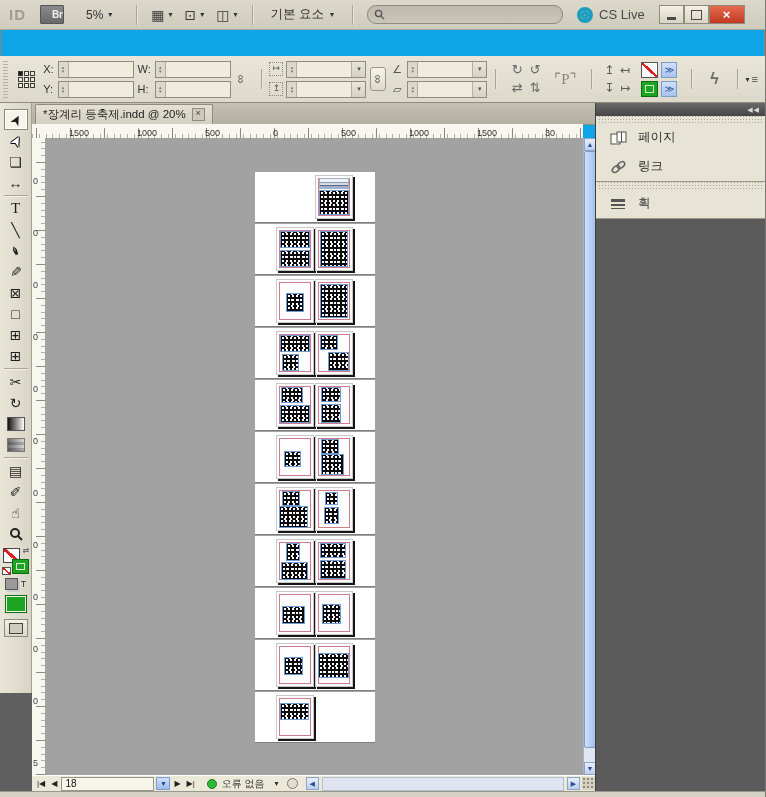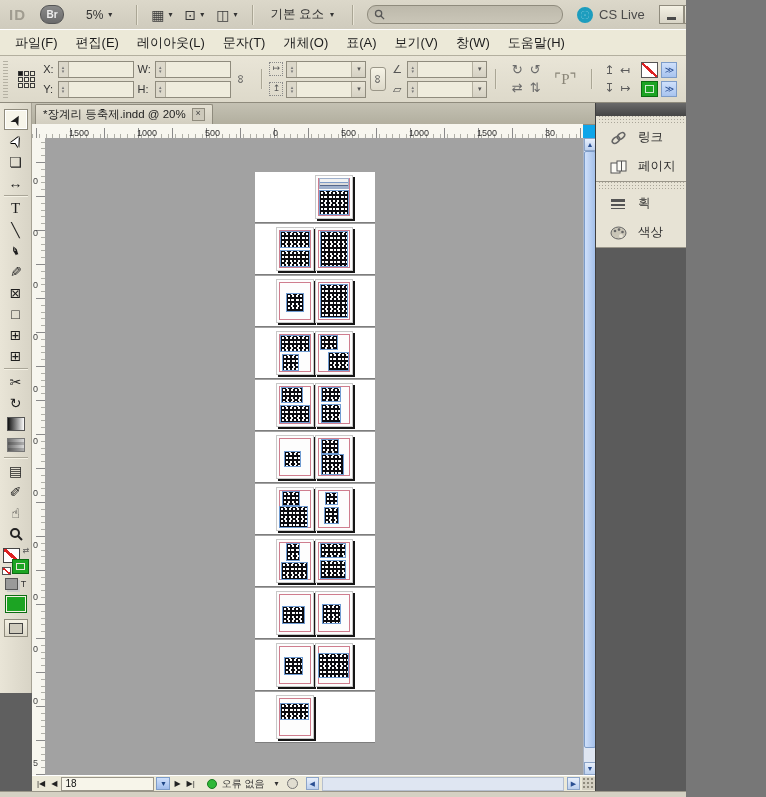--- a/index.html
+++ b/index.html
@@ -1,23 +1,23 @@
 <!DOCTYPE html>
 <html><head>
 <meta charset="utf-8">
 <style>
   html,body{margin:0;padding:0;background:#777;}
-  #window{position:relative;width:686px;height:797px;background:#0ea5e9;overflow:hidden;
+  #window{position:relative;width:765px;height:797px;background:#0ea5e9;overflow:hidden;
     font-family:"Liberation Sans","DejaVu Sans",sans-serif;box-shadow:inset 0 0 0 1px #8b8778;}
   
   #appbar{position:absolute;left:0;top:0;width:766px;height:29px;background:linear-gradient(#dcd8ca,#cfcbbd);
     border-bottom:1px solid #aba799;display:flex;align-items:center;}
   .id-logo{font-weight:bold;font-size:15px;color:#a09c90;margin:0 14px 0 9px;letter-spacing:1px;}
-  .br-btn{width:22px;height:17px;background:linear-gradient(#8a8a8a,#6a6a6a);border:1px solid #555;border-radius:9px;
-    color:#eee;font-size:10px;font-weight:bold;text-align:center;line-height:17px;margin-right:22px;}
+  .br-btn{width:22px;height:17px;background:linear-gradient(#8a8a8a,#6a6a6a);border:1px solid #555;border-radius:1px;
+    color:#eee;font-size:10px;font-weight:bold;text-align:right;line-height:17px;margin-right:22px;}
   .zoom-combo{display:flex;align-items:center;font-size:12px;color:#333;gap:5px;margin-right:16px;}
   .sep-v{width:1px;height:20px;background:#aaa695;box-shadow:1px 0 0 #e8e4d6;margin:0 8px;}
   .icon-drop{display:flex;align-items:center;gap:4px;margin:0 6px;font-size:13px;color:#3a3a3a;}
   .icon-drop .glyph{font-size:14px;}
   .caret{font-size:8px;color:#333;}
   .workspace-btn{display:flex;align-items:center;gap:6px;font-size:12.5px;color:#2f2f2f;margin:0 10px;}
   .searchbox{display:flex;align-items:center;width:182px;height:17px;background:linear-gradient(#bdb9ab,#cac6b8);
     border:1px solid #8f8b7d;border-radius:9px;margin:0 14px 0 6px;padding:0 6px;gap:4px;}
   .searchbox input{flex:1;border:none;background:transparent;font-size:11px;outline:none;color:#333;}
   .cslive{display:flex;gap:6px;font-size:13px;color:#4a4a4a;margin-right:14px;}
@@ -197,31 +197,20 @@
       <span class="winbtn min">
           <span></span>
         </span>
       <span class="winbtn max">
           <span></span>
         </span>
       <span class="winbtn close">×</span>
     </span>
   </div>
 
-  <div id="menubar">
-      <span class="menu-item">파일(F)</span>
-      <span class="menu-item">편집(E)</span>
-      <span class="menu-item">레이아웃(L)</span>
-      <span class="menu-item">문자(T)</span>
-      <span class="menu-item">개체(O)</span>
-      <span class="menu-item">표(A)</span>
-      <span class="menu-item">보기(V)</span>
-      <span class="menu-item">창(W)</span>
-      <span class="menu-item">도움말(H)</span>
-    </div>
 
   <div id="controlpanel">
     <span class="grip"></span>
     <span class="refproxy">
       <i class="on"></i>
         <i></i>
         <i></i>
         <i></i>
         <i></i>
         <i></i>
@@ -571,59 +560,47 @@
     <div id="dock">
       <div id="dockstrip">
         <span>◀◀</span>
       </div>
 
     <div class="dockgroup">
           <div class="dockdots"></div>
           <div class="dockitem">
             <span class="dockicon">
               <svg width="17" height="14" viewBox="0 0 17 14">
-                <ellipse cx="6" cy="9" rx="4.2" ry="2.6" fill="none" stroke="#666" stroke-width="1.6" transform="rotate(-38 6 9)"></ellipse>
-                <ellipse cx="11" cy="5" rx="4.2" ry="2.6" fill="none" stroke="#666" stroke-width="1.6" transform="rotate(-38 11 5)"></ellipse>
-              </svg>
-            </span>
-            <span>링크</span>
-          </div>
-          <div class="dockitem">
-            <span class="dockicon">
-              <svg width="17" height="14" viewBox="0 0 17 14">
                 <rect x="1" y="3" width="9" height="10" fill="#fbfaf4" stroke="#555"></rect>
                 <rect x="7" y="1" width="9" height="10" fill="#fbfaf4" stroke="#555"></rect>
                 <line x1="11.5" y1="1" x2="11.5" y2="11" stroke="#555"></line>
               </svg>
             </span>
             <span>페이지</span>
+          </div>
+          <div class="dockitem">
+            <span class="dockicon">
+              <svg width="17" height="14" viewBox="0 0 17 14">
+                <ellipse cx="6" cy="9" rx="4.2" ry="2.6" fill="none" stroke="#666" stroke-width="1.6" transform="rotate(-38 6 9)"></ellipse>
+                <ellipse cx="11" cy="5" rx="4.2" ry="2.6" fill="none" stroke="#666" stroke-width="1.6" transform="rotate(-38 11 5)"></ellipse>
+              </svg>
+            </span>
+            <span>링크</span>
           </div>
         </div>
         <div class="dockgroup">
           <div class="dockdots"></div>
           <div class="dockitem">
             <span class="dockicon">
               <svg width="16" height="14" viewBox="0 0 16 14">
                 <rect x="1" y="2" width="14" height="3" fill="#555"></rect>
                 <rect x="1" y="7" width="14" height="2" fill="#555"></rect>
                 <rect x="1" y="11" width="14" height="1" fill="#555"></rect>
               </svg>
             </span>
             <span>획</span>
           </div>
-          <div class="dockitem">
-            <span class="dockicon">
-              <svg width="17" height="14" viewBox="0 0 17 14">
-                <ellipse cx="8.5" cy="7" rx="7.5" ry="6" fill="#c9c5b7" stroke="#666"></ellipse>
-                <circle cx="5" cy="5" r="1.3" fill="#666"></circle>
-                <circle cx="9" cy="3.6" r="1.3" fill="#666"></circle>
-                <circle cx="12.5" cy="6" r="1.3" fill="#666"></circle>
-                <circle cx="11" cy="10" r="2" fill="#e7e3d5"></circle>
-              </svg>
-            </span>
-            <span>색상</span>
-          </div>
         </div>
       </div>
   </div>
 
   <div id="bottomframe"></div>
 </div>
 
 </body></html>

